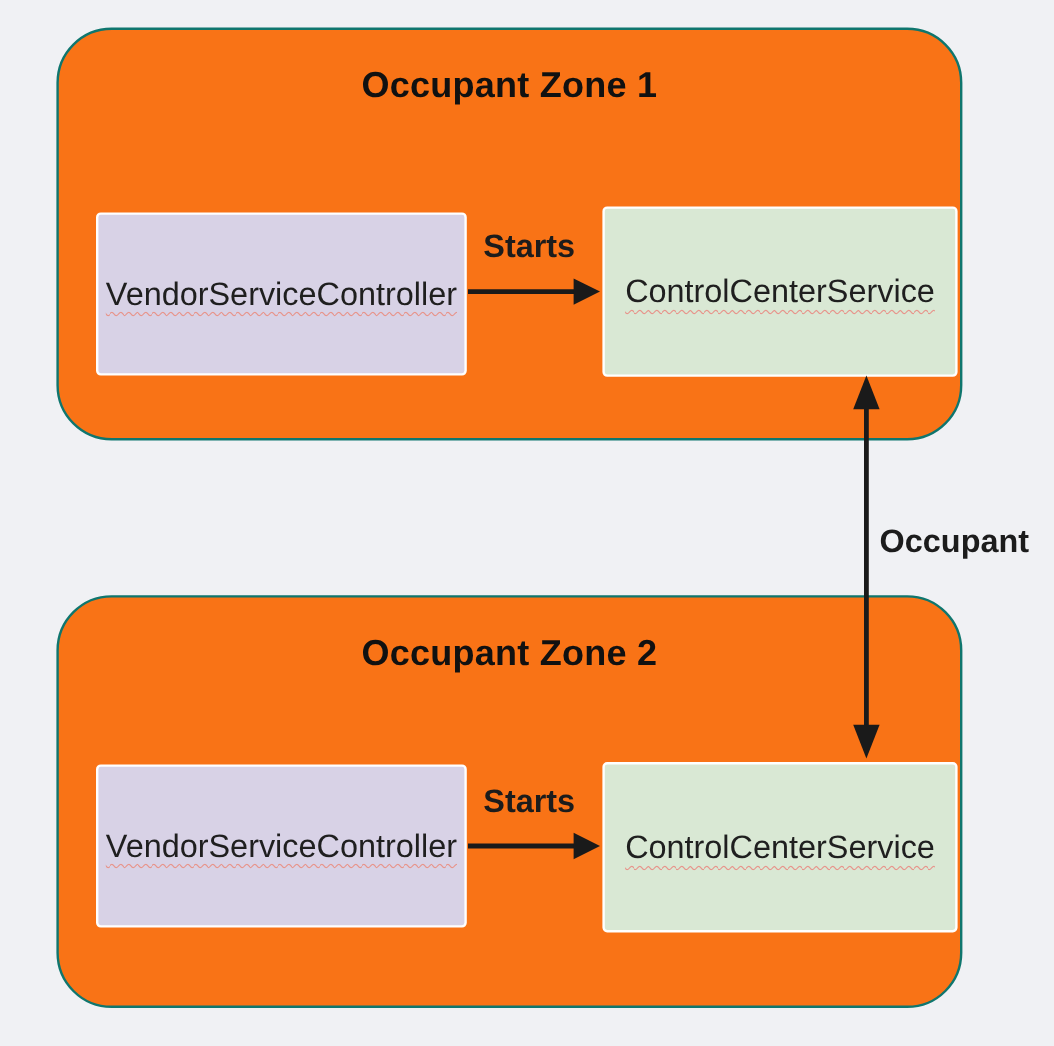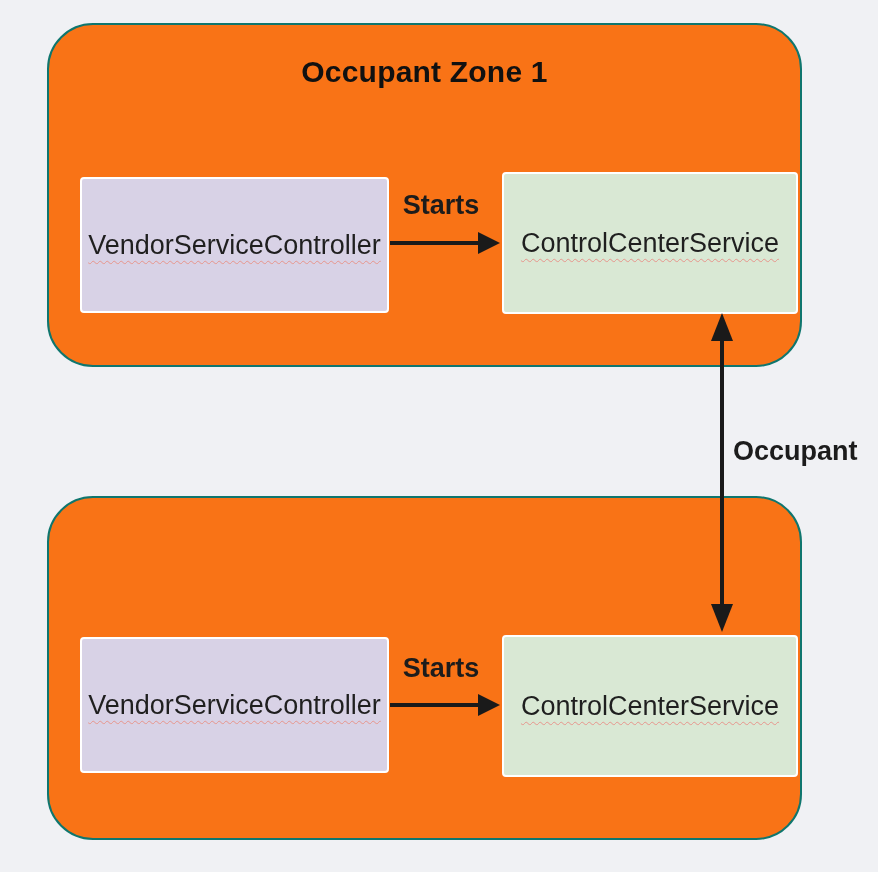--- a/index.html
+++ b/index.html
@@ -89,20 +89,21 @@
     <div class="zone-title">Occupant Zone 1</div>
     <div class="node node-vendor">
       <span class="node-label">VendorServiceController</span>
     </div>
     <div class="node node-control">
       <span class="node-label">ControlCenterService</span>
     </div>
   </div>
 
   <div class="zone zone-2">
+    <div class="zone-title">Occupant Zone 2</div>
     <div class="node node-vendor">
       <span class="node-label">VendorServiceController</span>
     </div>
     <div class="node node-control">
       <span class="node-label">ControlCenterService</span>
     </div>
   </div>
 
   <svg class="arrows-layer" width="878" height="872" viewBox="0 0 878 872">
 

